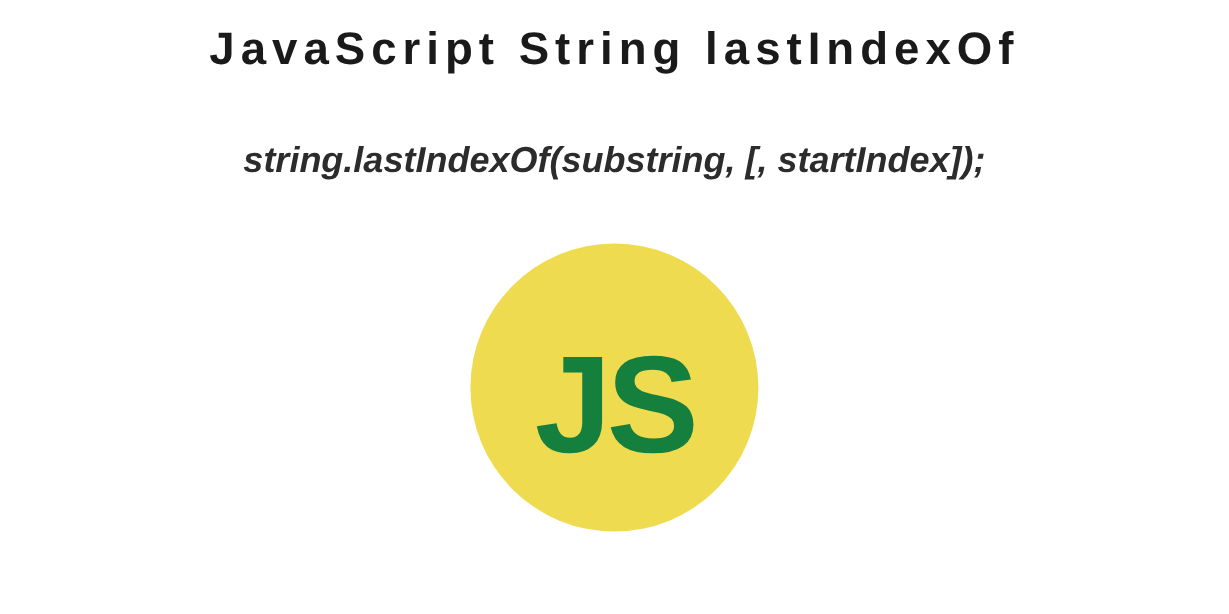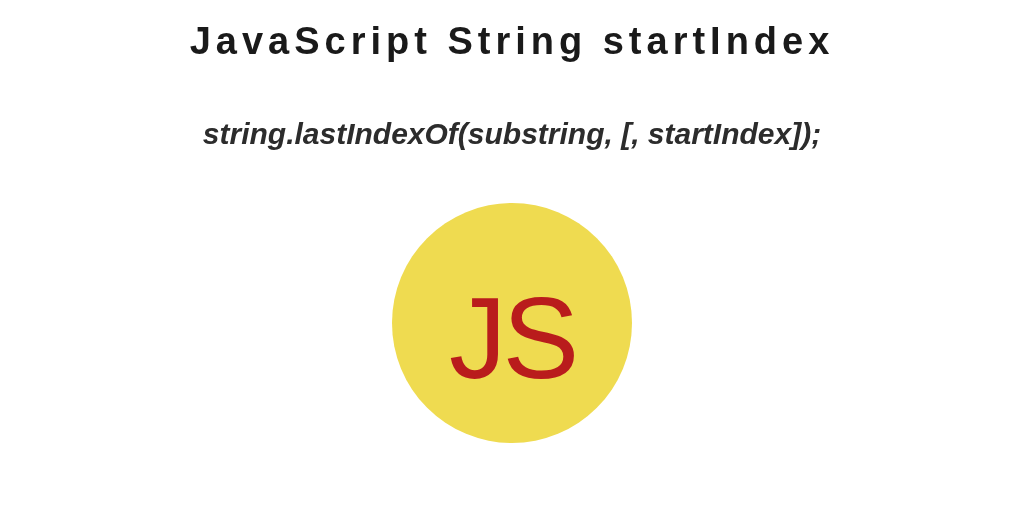--- a/index.html
+++ b/index.html
@@ -44,31 +44,31 @@
       height: 240px;
       border-radius: 50%;
       background: #efdb50;
       display: flex;
       align-items: center;
       justify-content: center;
       position: relative;
     }
     .js-text {
       font-size: 115px;
-      font-weight: 400;
-      color: #b91c1c;
+      font-weight: 700;
+      color: #15803d;
       font-family: Arial, Helvetica, sans-serif;
       letter-spacing: -4px;
       margin-top: 29px;
     }
   </style>
 </head>
 <body>
 
-<h1 class="title">JavaScript String startIndex</h1>
+<h1 class="title">JavaScript String lastIndexOf</h1>
 
 <div class="syntax">string.lastIndexOf(substring, [, startIndex]);</div>
 
 <div class="logo-container">
   <div class="js-logo">
     <span class="js-text">JS</span>
   </div>
 </div>
 
 </body></html>

